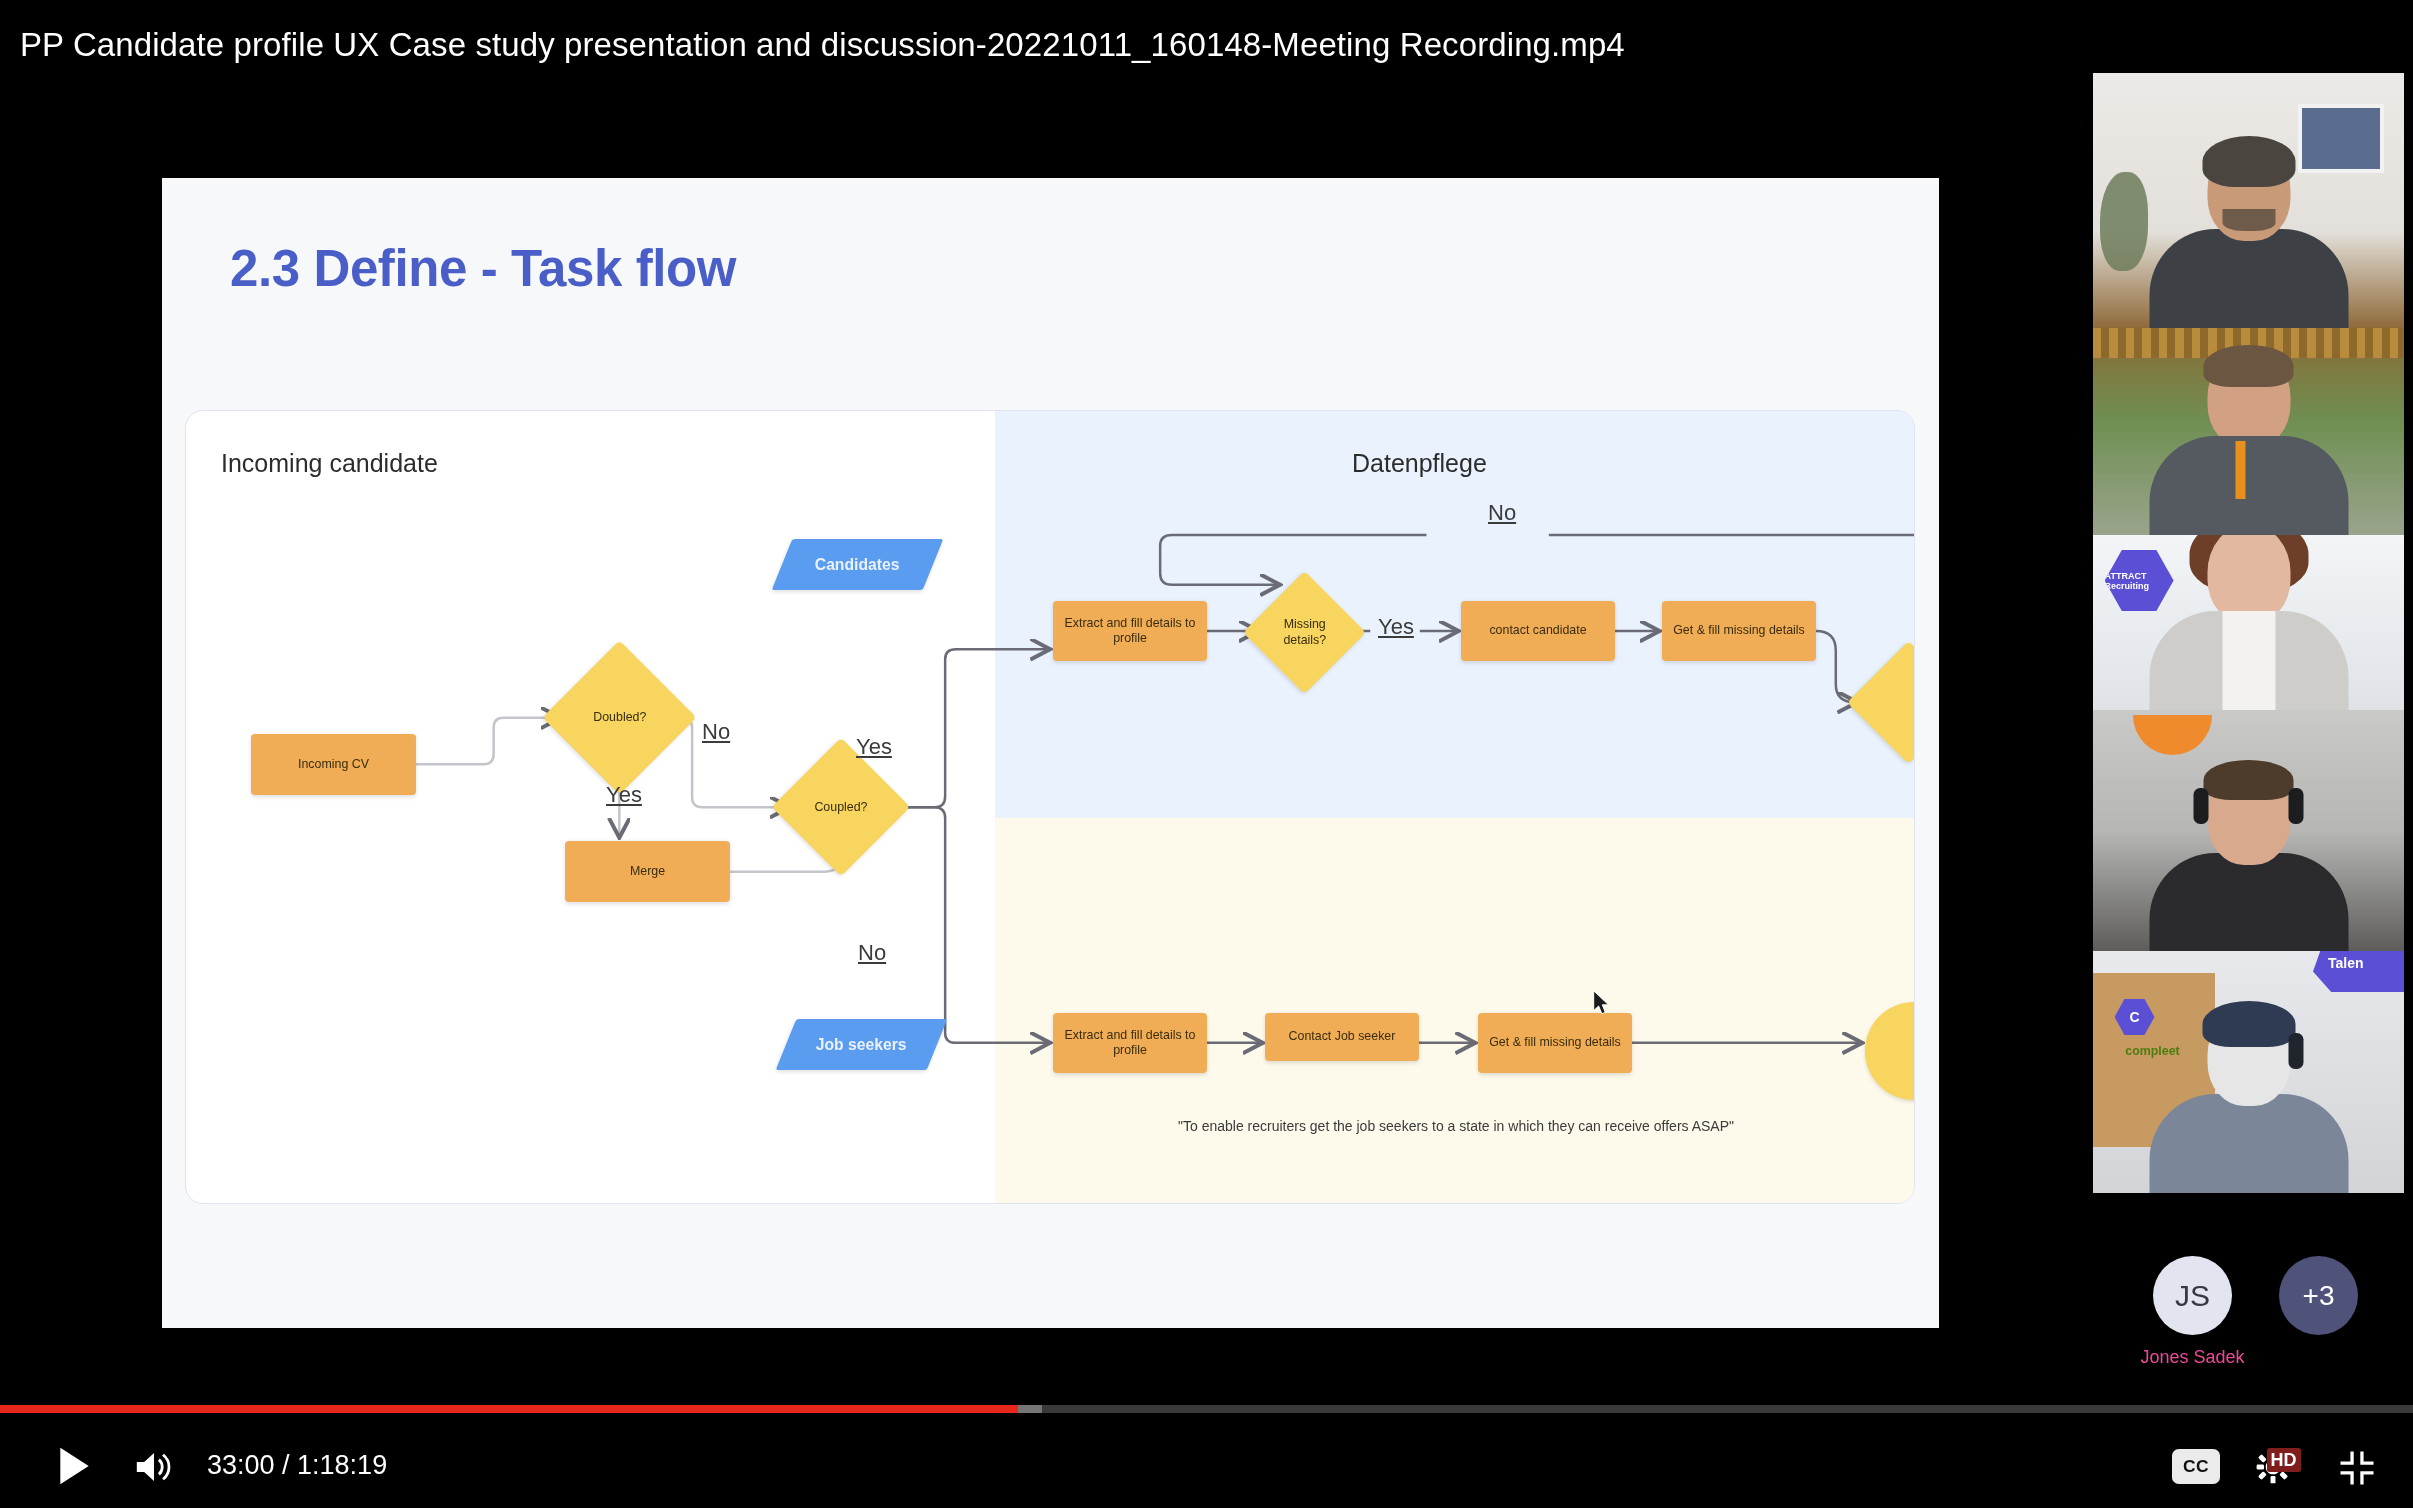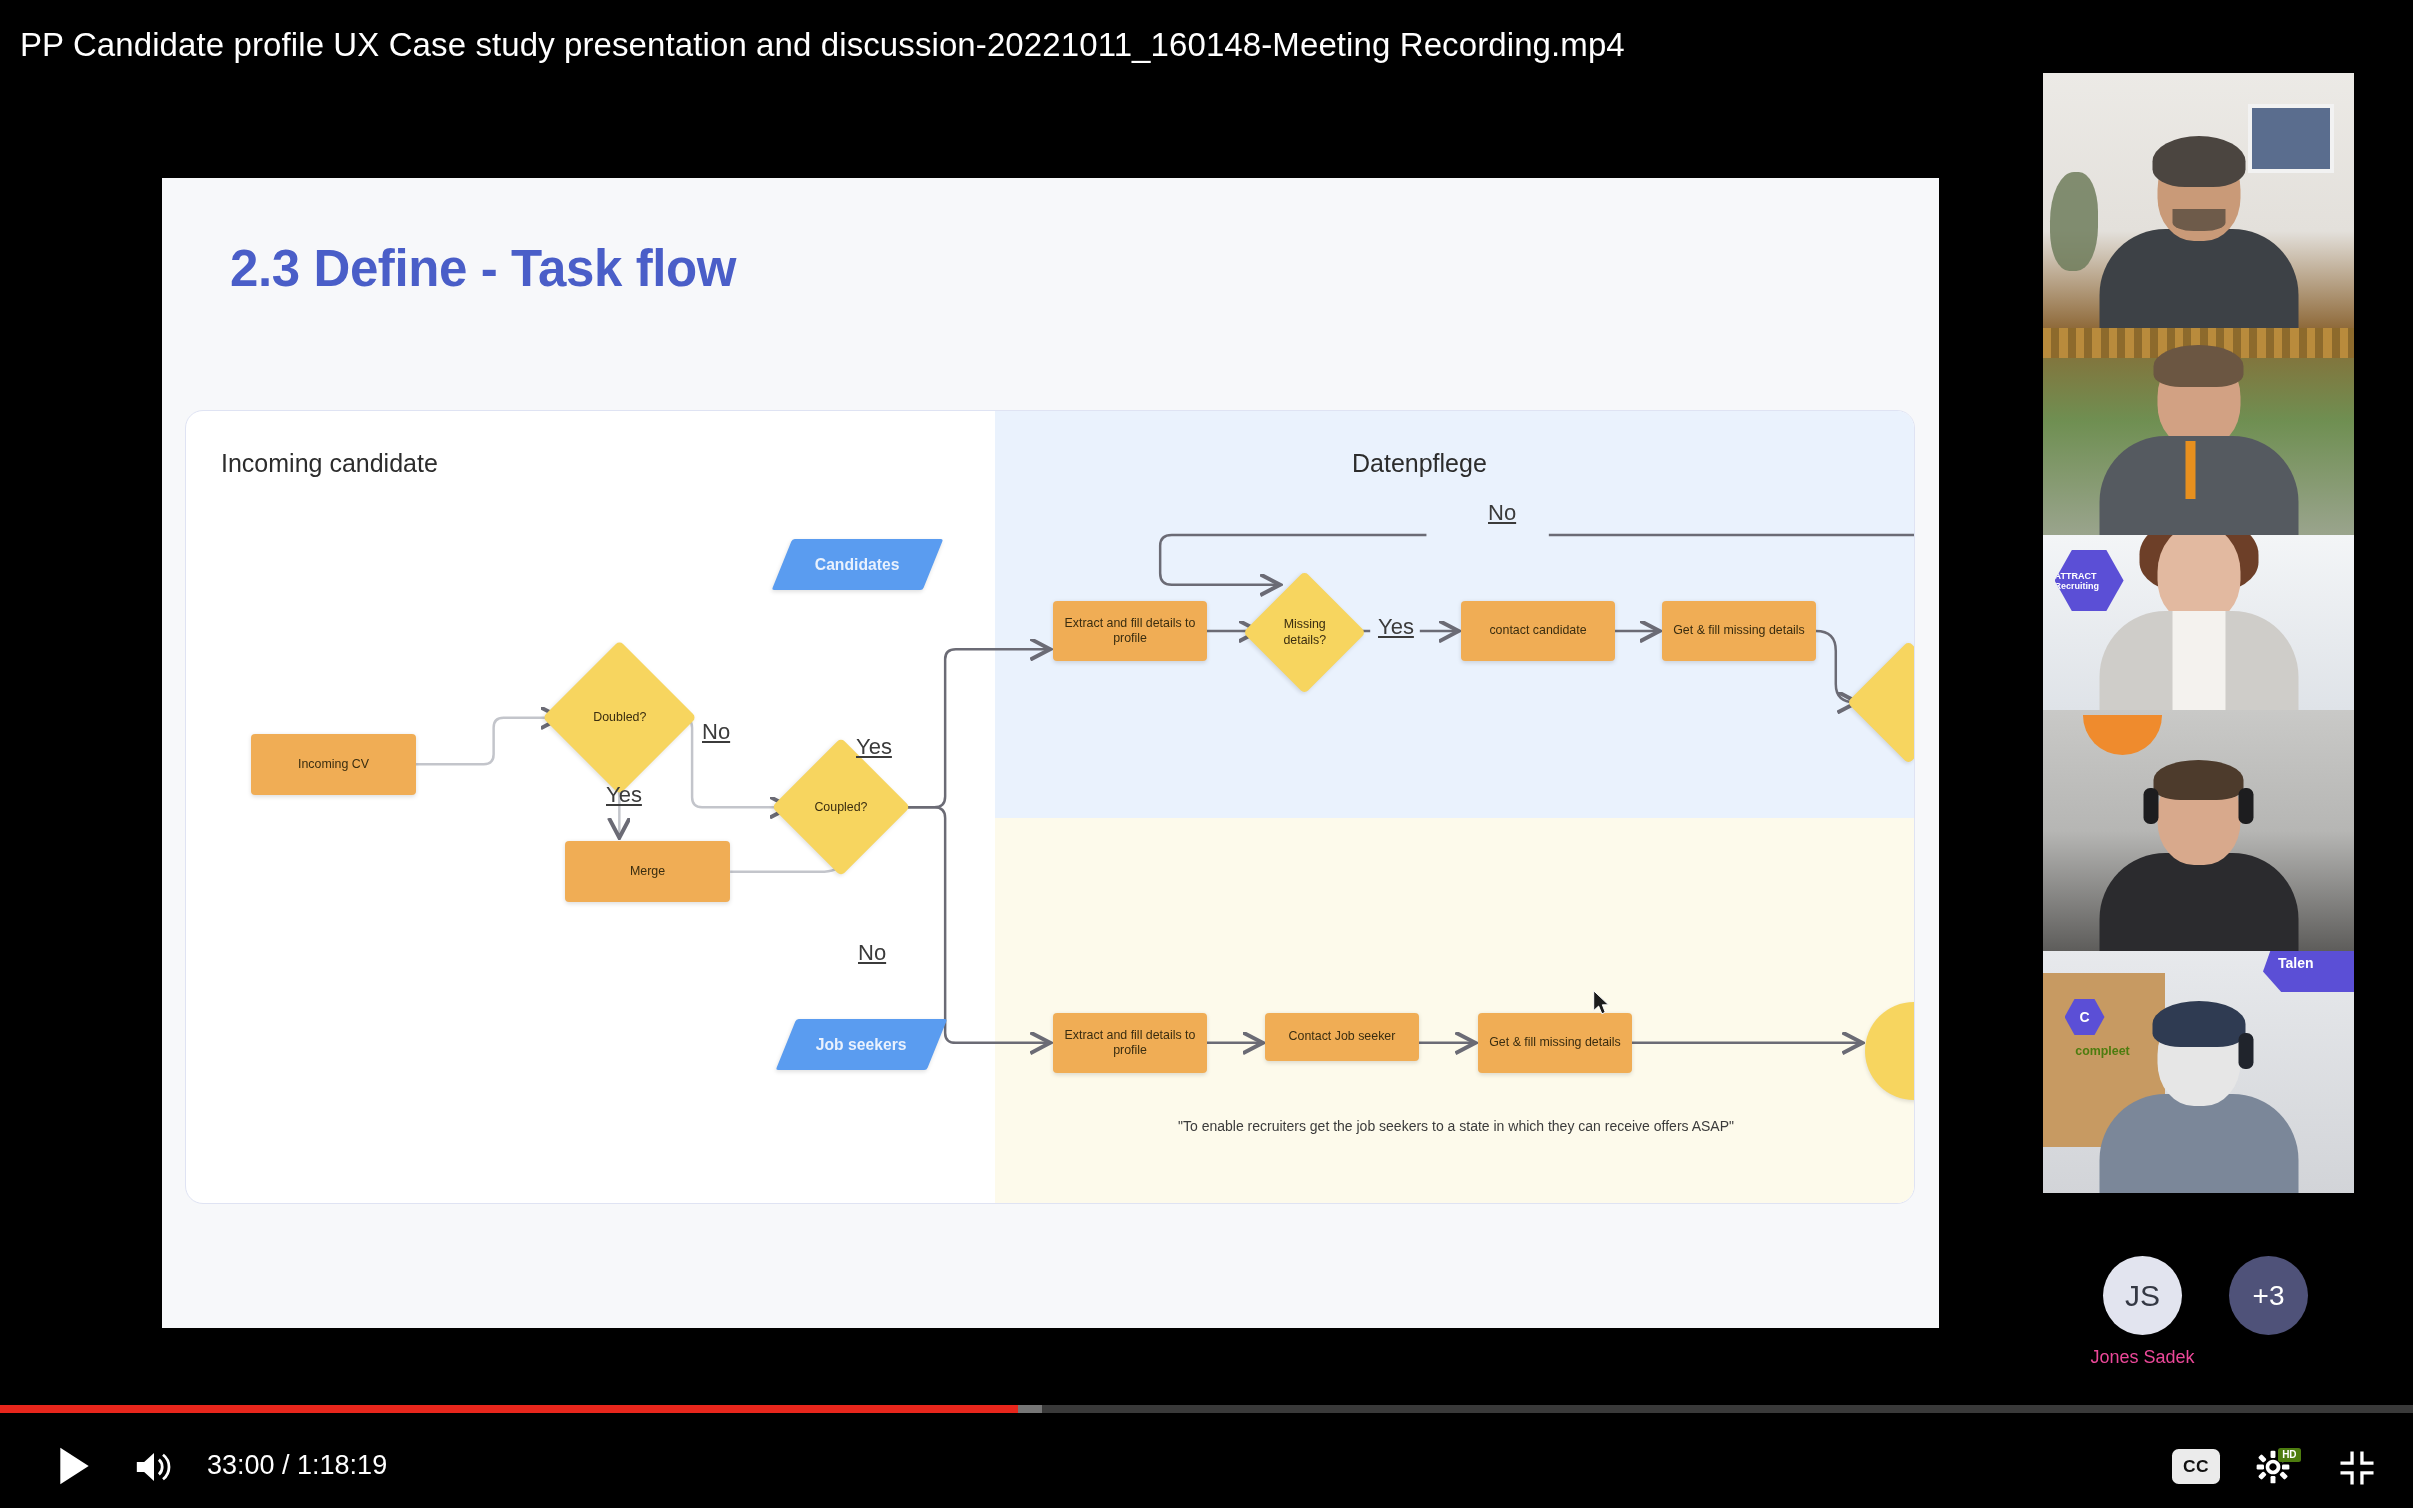--- a/index.html
+++ b/index.html
@@ -120,21 +120,21 @@
   }
 
   
   #connectors { position:absolute; left:0; top:0; width:1730px; height:794px; }
 
   
   #mouse-cursor { position:absolute; left:1406px; top:579px; width:21.5px; height:28px; }
 
   
   #participant-rail {
-    position:absolute; right:0; top:73px; width:370px; height:1174px;
+    position:absolute; right:0; top:73px; width:320px; height:1174px;
   }
   .video-tile { position:absolute; left:0; width:311px; overflow:hidden; }
   #tile-0 { top:0;    height:255px; }
   #tile-1 { top:255px;height:207px; }
   #tile-2 { top:462px;height:175px; }
   #tile-3 { top:637px;height:242px; }
   #tile-4 { top:878px;height:242px; }
 
   .tile-bg { position:absolute; inset:0; }
   .tile-person {
@@ -189,21 +189,21 @@
   #btn-hd     { right:114px; top:50px; width:53px; height:43px; }
   #btn-exitfs { right:35px;  top:51px; width:43px; height:43px; }
 
   #cc-box {
     width:48px; height:35px; background:#ebebeb; border-radius:6.6px;
     display:flex; align-items:center; justify-content:center;
     color:#111; font-size:17.4px; font-weight:bold; letter-spacing:0.4px;
   }
   #hd-badge {
     position:absolute; right:-1.7px; top:3.3px;
-    background:#4d7c0f; color:#fff; font-size:10px; font-weight:bold;
+    background:#7f1d1d; color:#fff; font-size:18px; font-weight:bold;
     padding:0.8px 4.1px; border-radius:2.5px; line-height:1.25;
   }
 </style>
 </head>
 <body>
 
 <div id="video-title">PP Candidate profile UX Case study presentation and discussion-20221011_160148-Meeting Recording.mp4</div>
 
 <div id="slide-stage">
 

